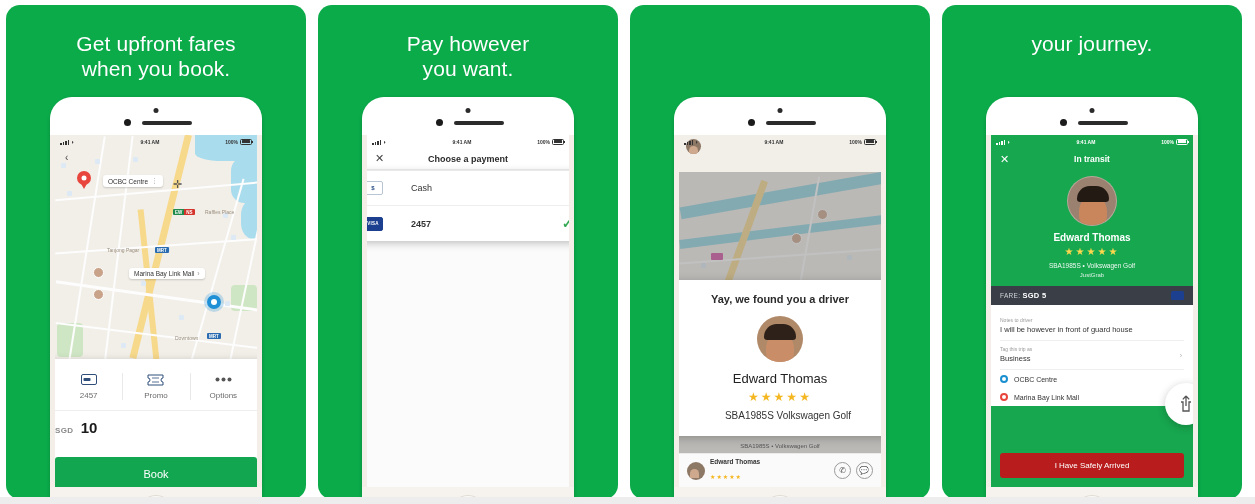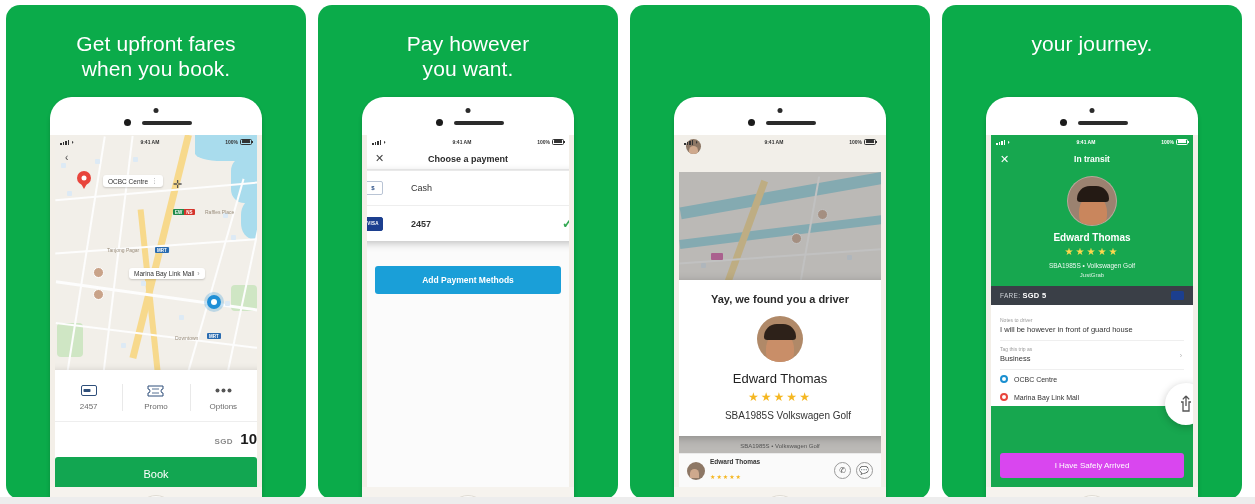--- a/index.html
+++ b/index.html
@@ -176,21 +176,21 @@
     border-radius:4px;
     box-shadow:0 2px 8px rgba(0,0,0,0.22);
     padding:10px 12px 12px;
     z-index:6;
   }
   .opt-row{display:flex;align-items:stretch;}
   .opt{flex:1;text-align:center;position:relative;padding:2px 0 4px;}
   .opt + .opt::before{content:"";position:absolute;left:0;top:4px;bottom:4px;width:1px;background:#e9e9e9;}
   .opt .oi{height:17px;display:flex;align-items:center;justify-content:center;color:#2f4f7a;}
   .opt .ol{font-size:8px;color:#6c6c6c;margin-top:3px;}
-  .fare-row{border-top:1px solid #eee;margin-top:6px;padding:8px 0 9px;text-align:right;}
+  .fare-row{border-top:1px solid #eee;margin-top:6px;padding:8px 0 20px;text-align:left;}
   .fare-cur{font-size:8px;color:#8a8a8a;font-weight:bold;letter-spacing:0.3px;}
   .fare-amt{font-size:15px;color:#1a1a1a;font-weight:bold;margin-left:3px;}
   .book-btn{
     display:block;width:100%;background:#12a651;color:#fff;border:none;
     border-radius:3px;padding:11px 0;font-size:11px;font-family:inherit;cursor:pointer;
   }
 
   
   .pay-head{
     height:22px;display:flex;align-items:center;justify-content:center;
@@ -292,21 +292,21 @@
   .stop .d{width:8px;height:8px;border-radius:50%;border:2px solid #1a8fd0;background:#fff;flex:0 0 auto;}
   .stop .d.red{border-color:#e8453c;}
   .stop .s{font-size:7px;color:#333;}
   .share-fab{
     position:absolute;right:-14px;bottom:62px;width:42px;height:42px;border-radius:50%;
     background:#fff;box-shadow:0 2px 8px rgba(0,0,0,0.22);
     display:flex;align-items:center;justify-content:center;z-index:8;
   }
   .arrived-btn{
     position:absolute;left:9px;right:9px;bottom:9px;
-    background:#d946ef;color:#fff;border:none;border-radius:3px;
+    background:#b91c1c;color:#fff;border:none;border-radius:3px;
     padding:8px 0;font-size:8px;font-family:inherit;cursor:pointer;
   }
   .footer-strip{
     position:absolute;left:0;bottom:0;width:1255px;height:7px;background:#ededed;
   }
 </style>
 </head>
 <body>
 
 <div class="gallery">
@@ -483,21 +483,20 @@
                 <i></i>
               </span>
           </span>
         </div>
 
         <div class="pay-head">
           <span class="x">✕</span>
           <span class="t">Choose a payment</span>
         </div>
 
-        <button class="add-btn">Add Payment Methods</button>
 
         <div class="pay-card">
           <div class="pay-row">
             <span class="pay-ic">$</span>
             <span class="pay-lbl">Cash</span>
           </div>
           <div class="pay-row">
             <span class="pay-ic visa">VISA</span>
             <span class="pay-lbl b">2457</span>
             <span class="tick">✓</span>

